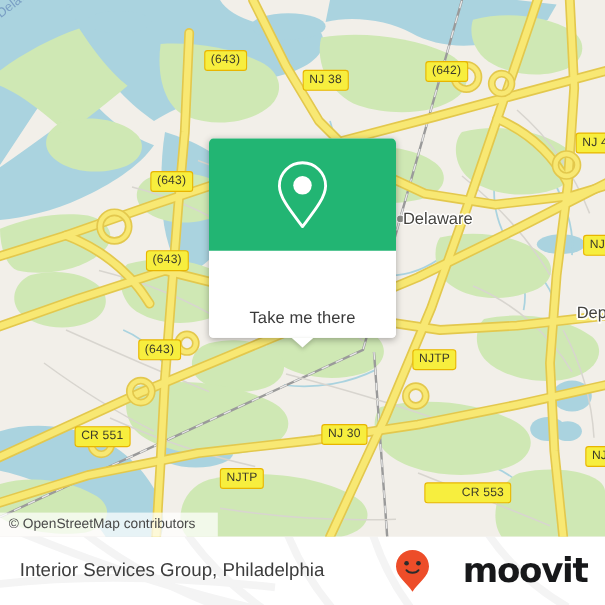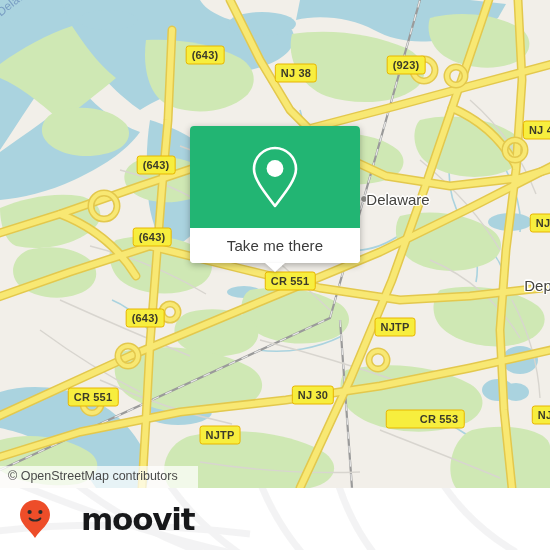--- a/index.html
+++ b/index.html
@@ -40,21 +40,21 @@
   }
 
   
   .shield {
     position: absolute;
     background: #f7ee3e;
     border: 1px solid #e8b500;
     border-radius: 3px;
     color: #3b3b2a;
     font-size: 11px;
-    font-weight: bold;
+    font-weight: normal;
     line-height: 14px;
     padding: 1px 5px 2px 5px;
     white-space: nowrap;
     transform: translate(-50%, -50%);
     font-family: "Liberation Sans", sans-serif;
     letter-spacing: 0.2px;
   }
 
   
   .place-label {
@@ -106,20 +106,21 @@
     align-items: center;
     justify-content: center;
   }
   #popup-foot {
     height: 35px;
     border-radius: 0 0 4px 4px;
     background: #ffffff;
     display: flex;
     align-items: center;
     justify-content: center;
+    margin-top: 44px;
   }
   #popup-label {
     font-size: 15px;
     color: #3a3a3a;
     font-family: "Liberation Sans", sans-serif;
     letter-spacing: 0.1px;
   }
   #popup-tail {
     position: absolute;
     left: 50%;
@@ -387,31 +388,31 @@
     </svg>
 
     <div class="water-label" style="left:-6px; top:8px; transform: rotate(-38deg); transform-origin: left top;">Delaware</div>
 
     <div class="place-dot" style="left:364px; top:199px;"></div>
     <div class="place-label" style="left:398px; top:199px;">Delaware</div>
     <div class="place-label" style="left:538px; top:285px;">Dep</div>
 
     <div class="shield" style="left:205px; top:55px;">(643)</div>
     <div class="shield" style="left:296px; top:73px;">NJ 38</div>
-    <div class="shield" style="left:406px; top:65px;">(923)</div>
+    <div class="shield" style="left:406px; top:65px;">(642)</div>
     <div class="shield" style="left:541px; top:130px;">NJ 4</div>
     <div class="shield" style="left:156px; top:165px;">(643)</div>
     <div class="shield" style="left:152px; top:237px;">(643)</div>
     <div class="shield" style="left:543px; top:223px;">NJ</div>
     <div class="shield" style="left:290px; top:281px;">CR 551</div>
     <div class="shield" style="left:145px; top:318px;">(643)</div>
     <div class="shield" style="left:395px; top:327px;">NJTP</div>
     <div class="shield" style="left:93px;  top:397px;">CR 551</div>
     <div class="shield" style="left:313px; top:395px;">NJ 30</div>
-    <div class="shield" style="left:425px; top:419px;padding-left:33px;">CR 553</div>
+    <div class="shield" style="left:425px; top:448px;padding-left:33px;">CR 553</div>
     <div class="shield" style="left:220px; top:435px;">NJTP</div>
     <div class="shield" style="left:545px; top:415px;">NJ</div>
 
     <div id="popup">
       <div id="popup-head" style="background:#22b573;">
         <svg width="54" height="66" viewBox="0 0 54 66">
           <path d="M27 4 C15.4 4 6 13.4 6 25 C6 36 18 50 27 62 C36 50 48 36 48 25 C48 13.4 38.6 4 27 4 Z" fill="none" stroke="#ffffff" stroke-width="2.6" stroke-linejoin="round"></path>
           <circle cx="27" cy="24.5" r="8.4" fill="#ffffff"></circle>
         </svg>
       </div>
@@ -431,20 +432,21 @@
         <path d="M40,-10 C80,30 130,62 190,86 C250,110 320,124 390,128"></path>
         <path d="M150,-10 C170,30 200,64 240,92"></path>
         <path d="M250,-10 C262,34 282,70 310,100"></path>
         <path d="M330,-10 C340,40 360,80 392,112"></path>
         <path d="M430,0 C448,36 478,68 516,90"></path>
         <path d="M-10,70 C70,60 160,62 250,72"></path>
       </g>
     </svg>
 
     <div id="footer-inner">
+      <div id="footer-title">Interior Services Group, Philadelphia</div>
 
       <div id="brand">
         <svg width="34" height="40" viewBox="0 0 34 40">
           <path d="M17 1 C8.7 1 2 7.7 2 16 C2 25 12 31 17 39 C22 31 32 25 32 16 C32 7.7 25.3 1 17 1 Z" fill="#ed4d29"></path>
           <circle cx="11.6" cy="13" r="2.1" fill="#2b2b2b"></circle>
           <circle cx="22.4" cy="13" r="2.1" fill="#2b2b2b"></circle>
           <path d="M11.6 19.4 C13.6 22.4 20.4 22.4 22.4 19.4" stroke="#2b2b2b" stroke-width="1.9" fill="none" stroke-linecap="round"></path>
         </svg>
         <span id="brand-word">moovit</span>
       </div>

